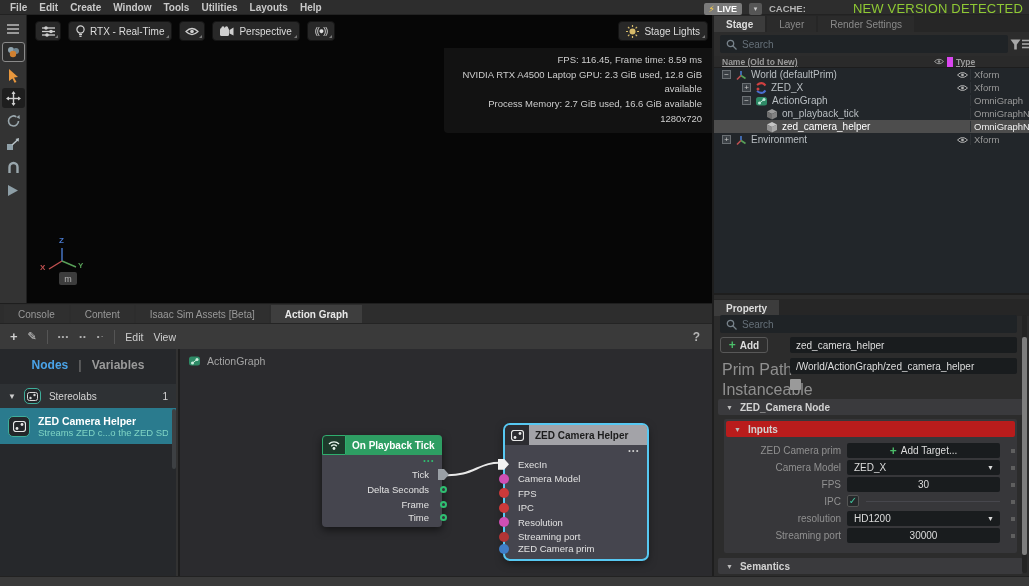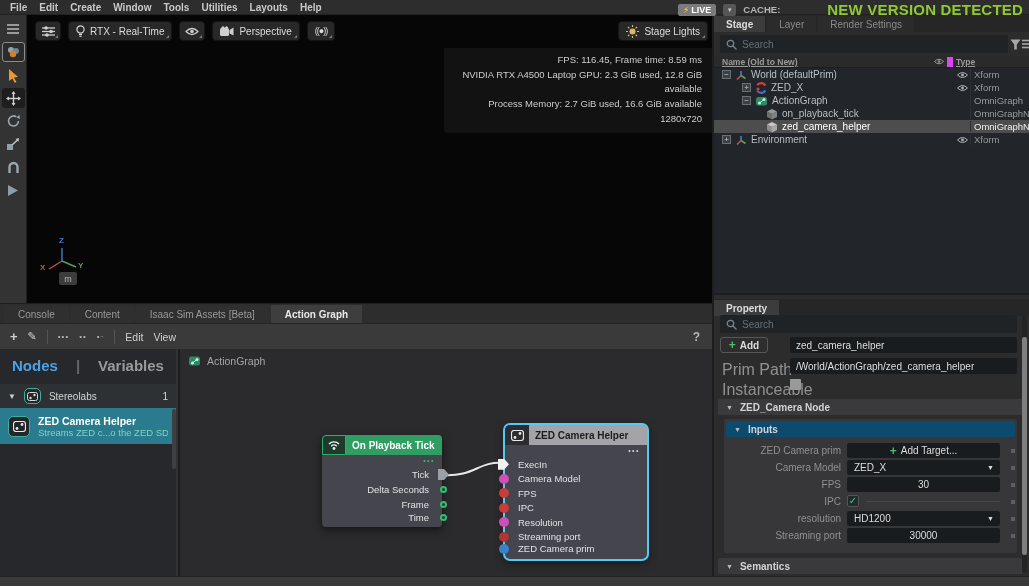--- a/index.html
+++ b/index.html
@@ -14,21 +14,21 @@
     background:#2d2d2d; display:flex; align-items:center; padding-left:4px;
     border-bottom:1px solid #222; z-index:30;}
   .menu-item { padding:0 6px; font-size:10px; font-weight:bold; color:#c9c9c9; cursor:default;}
   .menubar-right { position:absolute; right:6px; top:1px; display:flex; align-items:center; gap:7px; }
   .live-badge { background:#7b7b7b; border-radius:2px; height:12px; display:flex; align-items:center;
     padding:0 5px; gap:2px; color:#fff; font-size:9px; font-weight:bold;}
   .live-bolt { font-size:9px; }
   .live-chevron { width:13px; height:12px; background:#565656; border-radius:2px; color:#ccc;
     font-size:7px; display:flex; align-items:center; justify-content:center;}
   .cache-label { color:#b5b5b5; font-size:9.5px; font-weight:bold; }
-  .version-label { font-size:15px; font-weight:bold; letter-spacing:.2px;padding-left:40px; }
+  .version-label { font-size:13px; font-weight:normal; letter-spacing:.2px;padding-left:40px; }
 
   
   .lefttools { position:absolute; left:0; top:15px; width:27px; height:288px; background:#333;
     border-right:1px solid #1f1f1f; display:flex; flex-direction:column; align-items:center;
     padding-top:4px; gap:3px; z-index:5;}
   .tool-btn { width:23px; height:20px; display:flex; align-items:center; justify-content:center; border-radius:3px;}
   .tool-btn.framed { border:1px solid #8a8a8a; background:#2b2b2b; }
   .tool-btn.active { background:#1e1e1e; }
 
   
@@ -101,21 +101,21 @@
   .bp-tab { height:18px; padding:0 14px; display:flex; align-items:center; font-size:10px; color:#999; background:#2f2f2f;}
   .bp-tab.active { background:#3e3e3e; color:#e8e8e8; font-weight:bold; }
   .bp-toolbar { position:relative; height:26px; background:#3a3a3a; border-top:1px solid #242424;
     display:flex; align-items:center; gap:10px; padding-left:10px; color:#cfcfcf;}
   .vbar { width:1px; height:14px; background:#555; }
   .dotsicon { font-size:8px; letter-spacing:1px; color:#b5b5b5; }
   .bp-help { position:absolute; right:12px; font-size:12px; font-weight:bold; color:#b5b5b5;}
   .bp-content { position:relative; height:228px; }
 
   .palette { position:absolute; left:0; top:0; width:176px; height:228px; background:#26282b; }
-  .pal-head { height:32px; display:flex; align-items:center; justify-content:center; gap:18px; font-size:15px; font-weight:bold;}
+  .pal-head { height:32px; display:flex; align-items:center; justify-content:center; gap:10px; font-size:12px; font-weight:bold;}
   .pal-search { margin:0 4px; height:17px; background:#16181a; border:1px solid #2f7fb5; display:flex;
     align-items:center; padding:0 5px; color:#eee; font-size:10px;}
   .pal-cat { margin-top:3px; height:24px; background:#2e3134; display:flex; align-items:center; gap:8px; padding:0 8px; color:#d5d5d5;}
   .pal-item { height:36px; display:flex; align-items:center; gap:8px; padding:0 8px; color:#fff;}
   .nodeicon { border:1.5px solid #3fae9b; border-radius:5px; background:#24272a;
     display:flex; align-items:center; justify-content:center; flex:0 0 auto;}
 
   .graphcanvas { position:absolute; left:178px; top:0; width:534px; height:228px; background:#2b2b2e;
     border-left:2px solid #1d1d1d; overflow:hidden;}
   .breadcrumb { position:absolute; left:8px; top:6px; display:flex; align-items:center; gap:6px;
@@ -452,21 +452,21 @@
     <span class="plabel" style="left:8px; top:346px;">Prim Path</span>
     <div class="field" style="left:76px; top:343px; width:227px;">/World/ActionGraph/zed_camera_helper</div>
     <span class="plabel" style="left:8px; top:366px;">Instanceable</span>
     <div class="checkbox-off" style="left:76px; top:364px;"></div>
 
     <div class="sechdr" style="left:4px; top:384px; width:305px;">
       <span class="sec-tri">▼</span>
       <span>ZED_Camera Node</span>
     </div>
     <div style="position:absolute; left:10px; top:404px; width:293px; height:134px; background:#37373a; border-radius:2px;"></div>
-    <div class="sechdr" style="left:12px; top:406px; width:289px; background:#0c4a6e;">
+    <div class="sechdr" style="left:12px; top:406px; width:289px; background:#b91c1c;">
       <span class="sec-tri">▼</span>
       <span>Inputs</span>
     </div>
 
     <div style="position:absolute; left:0; top:428px; width:317px; height:15px;">
       <span class="prop-label-r" style="left:14px; top:2px;">ZED Camera prim</span>
       <div class="ctl">
           <div class="ctl-field ctl-center">
         <span class="plus-green" style="margin-right:4px;">+</span>
         <span>Add Target...</span>

